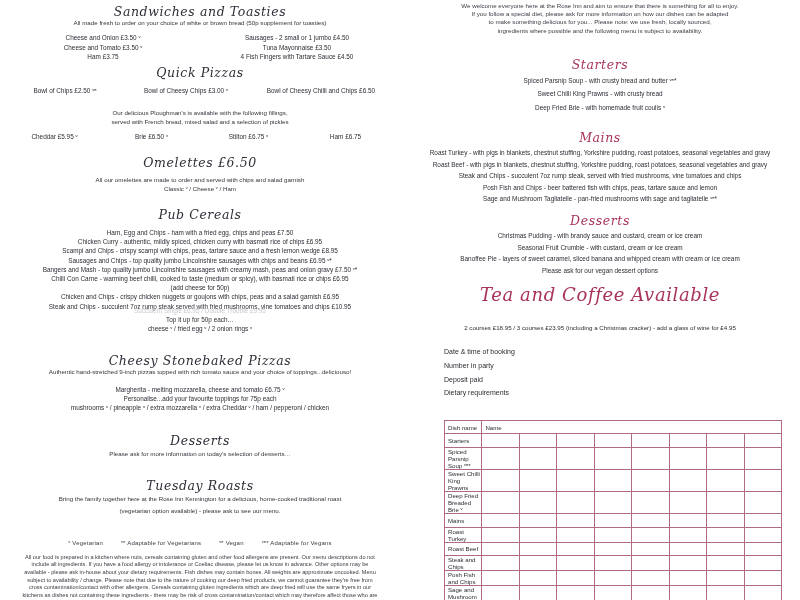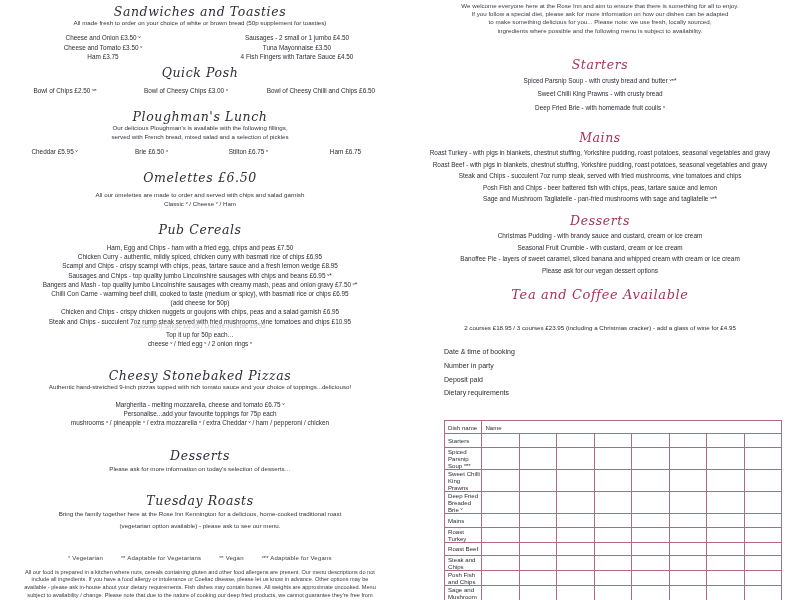--- a/index.html
+++ b/index.html
@@ -103,36 +103,35 @@
         <div class="item">Ham £3.75</div>
       </div>
       <div>
         <div class="item">Sausages - 2 small or 1 jumbo £4.50</div>
         <div class="item">Tuna Mayonnaise £3.50</div>
         <div class="item">4 Fish Fingers with Tartare Sauce £4.50</div>
       </div>
     </div>
 
     <div class="spacer-4"></div>
-    <div class="script lg">Quick Posh</div>
+    <div class="script lg">Quick Pizzas</div>
     <div class="spacer-6"></div>
     <div class="two-cols">
       <div style="flex:1.05">
           <div class="item">Bowl of Chips £2.50 ᵛᵉ</div>
         </div>
       <div style="flex:1.1">
           <div class="item">Bowl of Cheesy Chips £3.00 ᵛ</div>
         </div>
       <div style="flex:1.3">
           <div class="item">Bowl of Cheesy Chilli and Chips £6.50</div>
         </div>
     </div>
 
     <div class="spacer-14"></div>
-    <div class="script lg">Ploughman's Lunch</div>
     <div class="sub">Our delicious Ploughman's is available with the following fillings,</div>
     <div class="sub">served with French bread, mixed salad and a selection of pickles</div>
     <div class="spacer-6"></div>
     <div class="two-cols">
       <div>
           <div class="item">Cheddar £5.95 ᵛ</div>
         </div>
       <div>
           <div class="item">Brie £6.50 ᵛ</div>
         </div>
@@ -227,21 +226,21 @@
 
     <div class="spacer-8"></div>
     <div class="script lg maroon-lg">Desserts</div>
     <div class="spacer-2"></div>
     <div class="r-item-tight">Christmas Pudding - with brandy sauce and custard, cream or ice cream</div>
     <div class="r-item-tight">Seasonal Fruit Crumble - with custard, cream or ice cream</div>
     <div class="r-item-tight">Banoffee Pie - layers of sweet caramel, sliced banana and whipped cream with cream or ice cream</div>
     <div class="r-item-tight">Please ask for our vegan dessert options</div>
 
     <div class="spacer-10"></div>
-    <div class="script maroon-lg" style="font-size:13px;line-height:18px">Tea and Coffee Available</div>
+    <div class="script maroon-lg" style="font-size:18px;line-height:18px">Tea and Coffee Available</div>
 
     <div class="spacer-14"></div>
     <div class="spacer-6"></div>
     <div class="r-note">2 courses £18.95 / 3 courses £23.95 (including a Christmas cracker) - add a glass of wine for £4.95</div>
 
     <div class="spacer-14"></div>
     <div class="booking">
       <div>Date &amp; time of booking</div>
       <div>Number in party</div>
       <div>Deposit paid</div>

